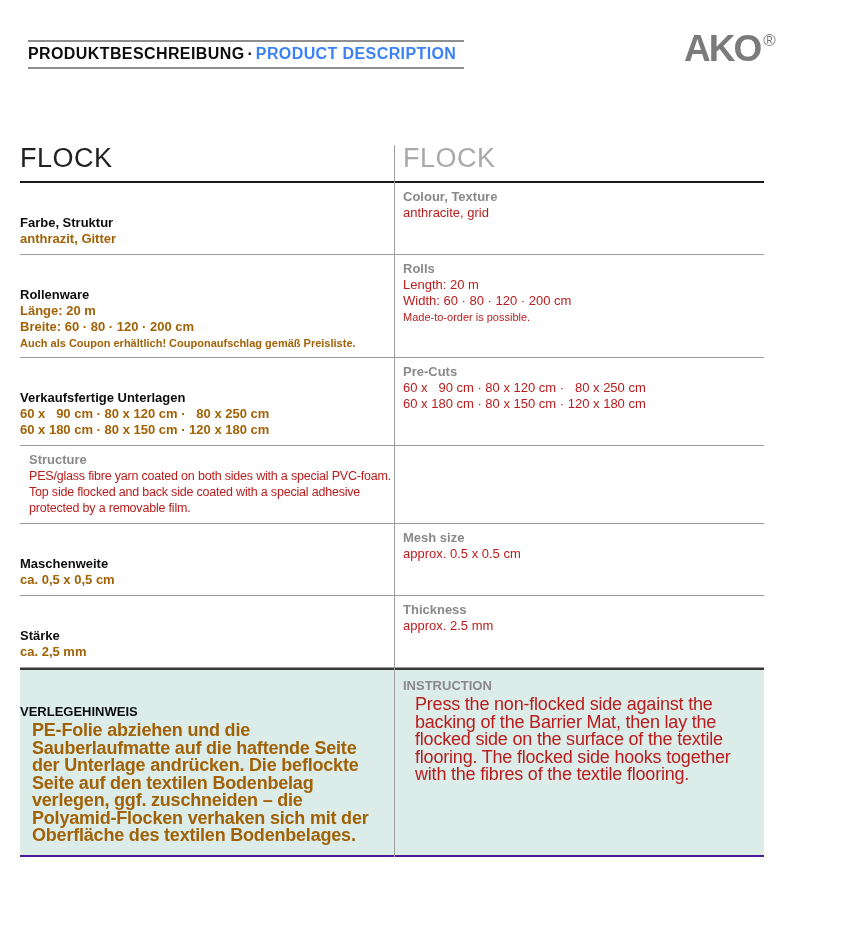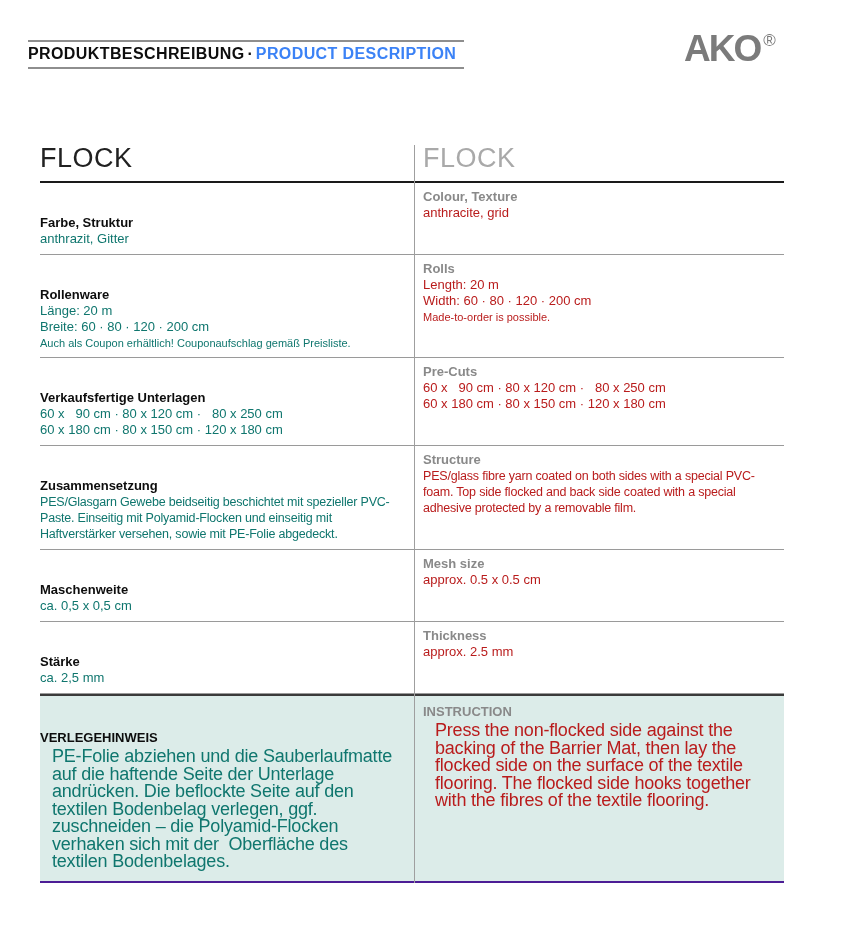--- a/index.html
+++ b/index.html
@@ -22,21 +22,21 @@
   .header-band .h-en { font-size:16px; font-weight:bold; letter-spacing:0.4px; color:#3b82f6; }
 
   .logo {
     position:absolute; left:684px; top:30px; line-height:1;
     color:#7b7b7b; white-space:nowrap;
   }
   .logo .logo-text { font-size:37px; font-weight:bold; letter-spacing:-2px; }
   .logo .logo-reg  { font-size:17px; font-weight:400; position:relative; top:-15px; margin-left:3px; letter-spacing:0; }
 
   
-  .doc-table { position:absolute; left:40px; top:143px; width:744px; }
+  .doc-table { position:absolute; left:20px; top:143px; width:744px; }
   .v-divider {
     position:absolute; left:374px; top:2px; bottom:0; width:1px;
     background:#9f9f9f; z-index:3;
   }
 
   .title-row {
     display:grid; grid-template-columns:374px 370px;
     padding-bottom:7px; border-bottom:2px solid #1a1a1a;
   }
   .title-de { font-size:27px; letter-spacing:0.5px; color:#212121; }
@@ -47,21 +47,21 @@
     border-bottom:1px solid #9a9a9a;
   }
   .cell { padding:6px 10px 7px 0; }
   .cell.en { padding-left:9px; padding-right:0; }
   .cell-title { font-size:13px; font-weight:bold; line-height:16px; }
   .cell .line { font-size:13px; line-height:16px; white-space:pre-wrap; }
   .cell .para { font-size:12.5px; line-height:16px; letter-spacing:-0.2px; white-space:pre-wrap; }
   .cell .note { font-size:11px; line-height:14px; padding-top:1px; }
   .cell .note:empty { display:none; }
   .de .cell-title { color:#0d0d0d;margin-top:26px; }
-  .de .line, .de .para, .de .note { color:#0f766e; }
+  .de .line, .de .para, .de .note { color:#a16207;font-weight:bold; }
   .en .cell-title { color:#898989; }
   .en .line, .en .para, .en .note { color:#b91c1c; }
 
   .instruction-row {
     display:grid; grid-template-columns:374px 370px;
     background:#dcece9;
     border-top:2px solid #3a3a3a;
     border-bottom:2px solid #4c1d95;
   }
   .instruction-row .cell { padding:7px 10px 10px 0; }
@@ -121,24 +121,20 @@
       <div class="line">60 x 180 cm · 80 x 150 cm · 120 x 180 cm</div>
     </div>
     <div class="cell en">
       <div class="cell-title">Pre-Cuts</div>
       <div class="line">60 x   90 cm · 80 x 120 cm ·   80 x 250 cm</div>
       <div class="line">60 x 180 cm · 80 x 150 cm · 120 x 180 cm</div>
     </div>
   </div>
 
   <div class="spec-row">
-    <div class="cell de">
-      <div class="cell-title">Zusammensetzung</div>
-      <div class="para">PES/Glasgarn Gewebe beidseitig beschichtet mit spezieller PVC-Paste. Einseitig mit Polyamid-Flocken und einseitig mit Haftverstärker versehen, sowie mit PE-Folie abgedeckt.</div>
-    </div>
     <div class="cell en">
       <div class="cell-title">Structure</div>
       <div class="para">PES/glass fibre yarn coated on both sides with a special PVC-foam. Top side flocked and back side coated with a special adhesive protected by a removable film.</div>
     </div>
   </div>
 
   <div class="spec-row">
     <div class="cell de">
       <div class="cell-title">Maschenweite</div>
       <div class="line">ca. 0,5 x 0,5 cm</div>

